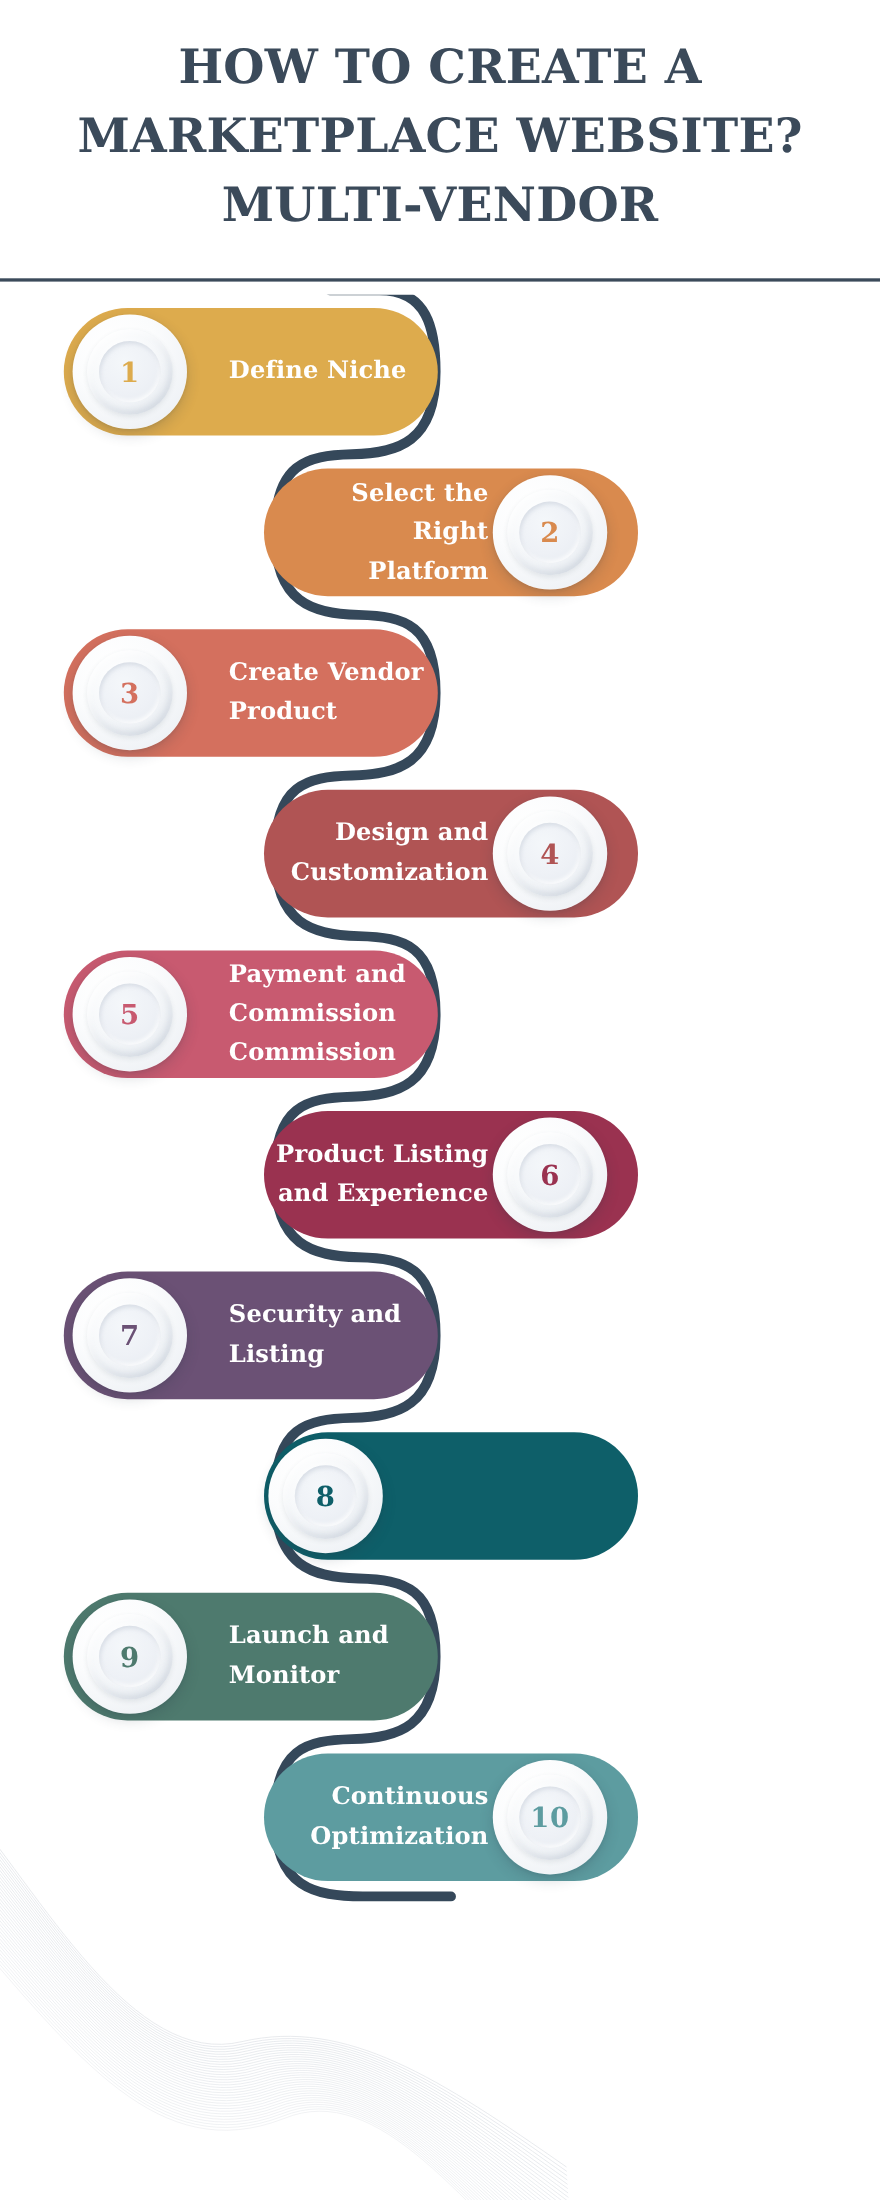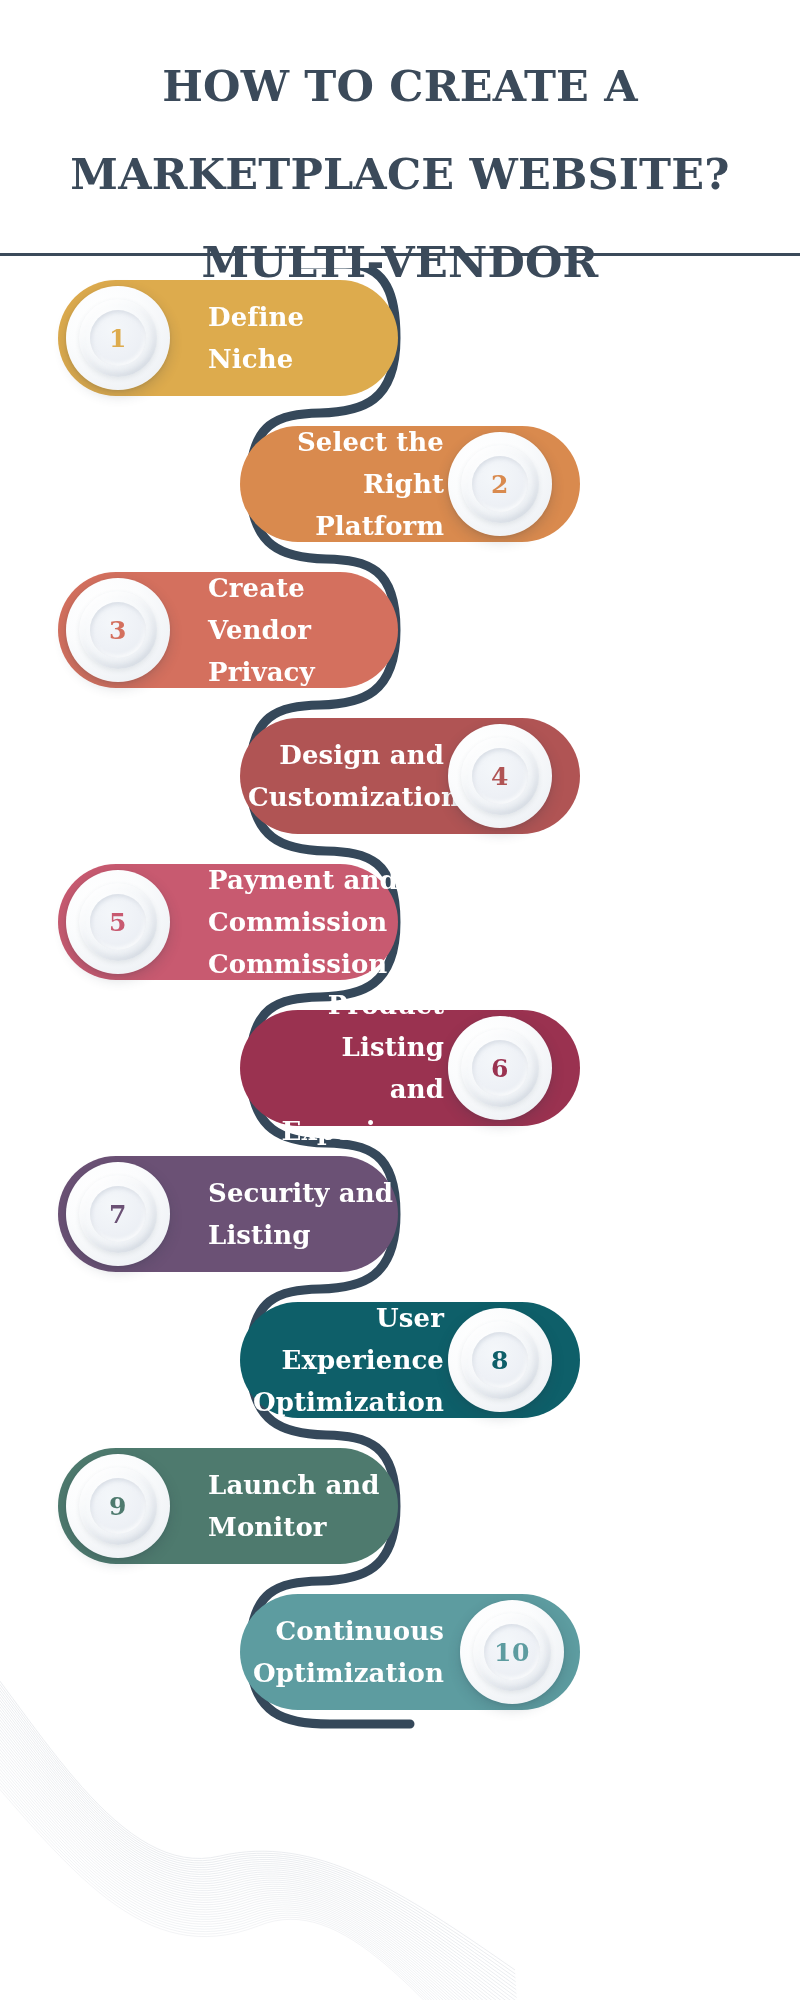--- a/index.html
+++ b/index.html
@@ -38,21 +38,21 @@
     margin:0;
     text-align:center;
     color:#3b4a5a;
     font-family:"DejaVu Serif", serif;
     font-weight:bold;
     font-size:43px;
     line-height:1.46;
     letter-spacing:0.2px;
     padding:0 34px;
   }
-  .title .tl{display:block;white-space:nowrap;margin-top:25px;}
+  .title .tl{display:block;white-space:nowrap;}
   .title-rule{
     position:absolute;
     top:253px;
     left:0px;
     width:800px;
     height:3px;
     background:#3b4a5a;
   }
 
   
@@ -96,21 +96,21 @@
     border-radius:58px;
     z-index:1;
   }
 
   .step-label{
     position:relative;
     z-index:3;
     color:#ffffff;
     font-family:"DejaVu Serif", serif;
     font-weight:bold;
-    font-size:26px;
+    font-size:22px;
     line-height:1.62;
     letter-spacing:0.1px;
   }
   .step.left .step-label{
     margin-left:32px;
     width:190px;
     text-align:left;
   }
   .step.right .step-label{
     margin-right:0px;
@@ -260,21 +260,21 @@
           <div class="pill" style="background: rgb(212, 112, 94);"></div>
           <div class="badge">
             <div class="ring2">
               <div class="ring3">
                 <span class="num" style="color: rgb(212, 112, 94);">3</span>
               </div>
             </div>
           </div>
           <div class="step-label">
             <div>Create Vendor</div>
-            <div>Privacy</div>
+            <div>Product</div>
           </div>
         </div>
         <div class="step right" style="top: 450px;">
           <div class="pill" style="background: rgb(176, 84, 84);"></div>
           <div class="badge">
             <div class="ring2">
               <div class="ring3">
                 <span class="num" style="color: rgb(176, 84, 84);">4</span>
               </div>
             </div>
@@ -329,40 +329,36 @@
         </div>
         <div class="step right" style="top: 1034px;">
           <div class="pill" style="background: rgb(14, 95, 105);"></div>
           <div class="badge">
             <div class="ring2">
               <div class="ring3">
                 <span class="num" style="color: rgb(14, 95, 105);">8</span>
               </div>
             </div>
           </div>
-          <div class="step-label">
-            <div>User Experience</div>
-            <div>Optimization</div>
-          </div>
         </div>
         <div class="step left" style="top: 1180px;">
           <div class="pill" style="background: rgb(78, 122, 110);"></div>
           <div class="badge">
             <div class="ring2">
               <div class="ring3">
                 <span class="num" style="color: rgb(78, 122, 110);">9</span>
               </div>
             </div>
           </div>
           <div class="step-label">
             <div>Launch and</div>
             <div>Monitor</div>
           </div>
         </div>
-        <div class="step right" style="top: 1326px; gap: 12px;">
+        <div class="step right" style="top: 1326px;">
           <div class="pill" style="background: rgb(93, 156, 160);"></div>
           <div class="badge">
             <div class="ring2">
               <div class="ring3">
                 <span class="num" style="color: rgb(93, 156, 160);">10</span>
               </div>
             </div>
           </div>
           <div class="step-label">
             <div>Continuous</div>

